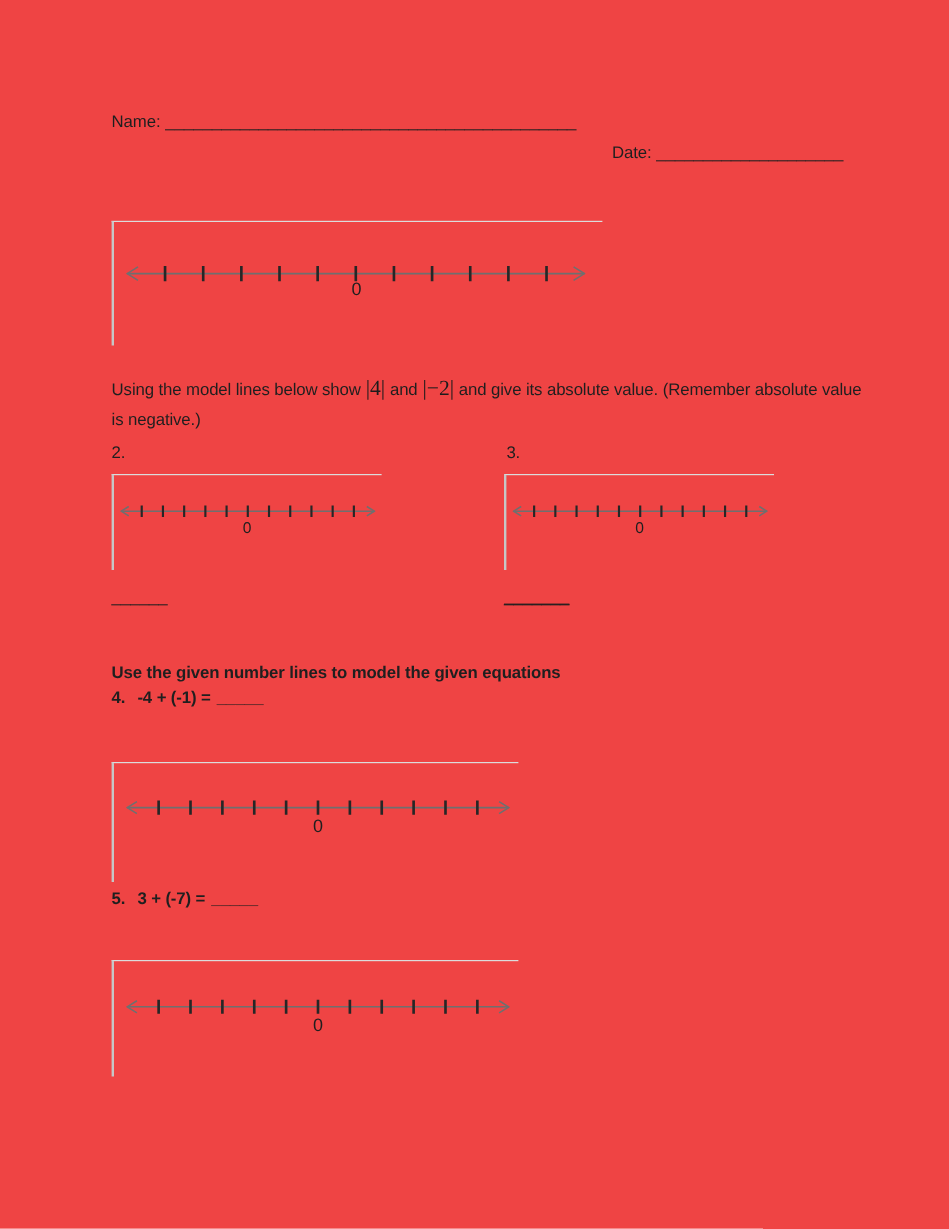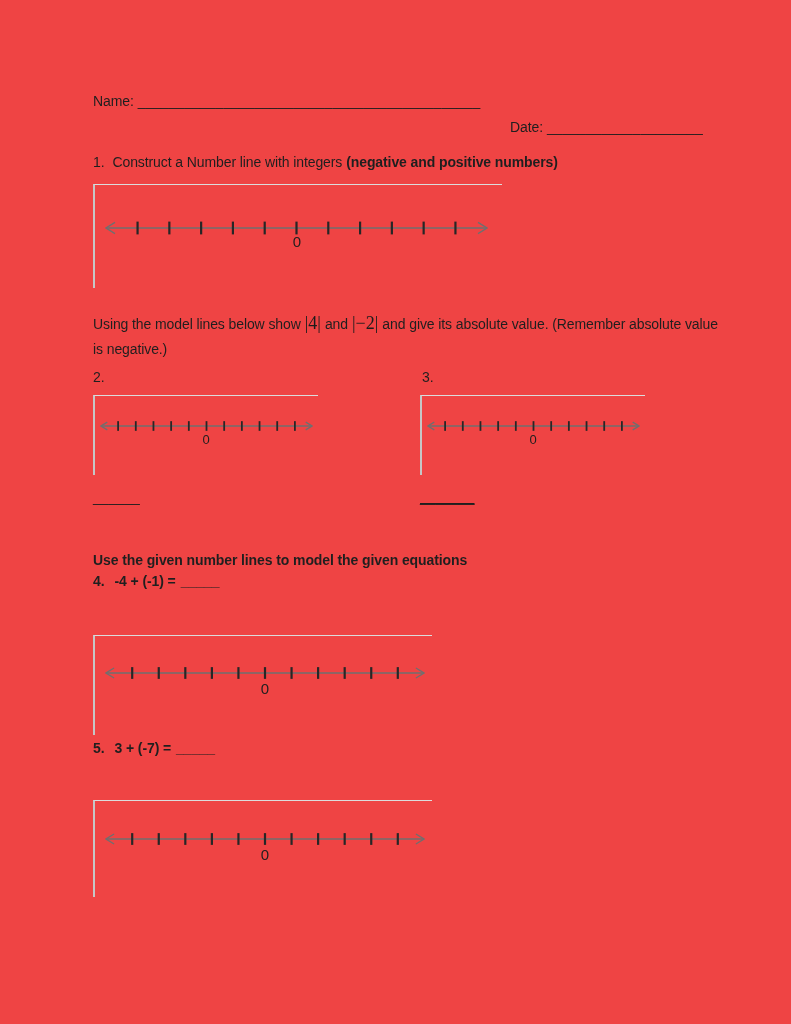--- a/index.html
+++ b/index.html
@@ -40,23 +40,20 @@
 <div class="page">
 
   <div class="abs nowrap" style="left:93px; top:93px;">
     <span>Name:</span><span class="blank ml4">____________________________________________</span>
   </div>
   <div class="abs nowrap" style="left:510px; top:93px;margin-top:26px;">
     <span>Date:</span><span class="blank ml4">____________________</span>
   </div>
 
 
-  <div class="abs nowrap" style="left:93px; top:154px;">
-    <span class="mr8">1.</span><span>Construct a Number line with integers</span><span class="bold ml4">(negative and positive numbers)</span>
-  </div>
 
   <div class="figure" style="left:93px; top:184px; width:409px; height:104px;">
     <div class="nl" style="left:10px; top:33px; width:383px; height:20px;"><svg width="383" height="20" viewBox="0 0 383 20">
           <line x1="1" y1="10" x2="382" y2="10" stroke="#6f6f6f" stroke-width="1.3"></line>
           <path d="M 10 4.3999999999999995 L 1 10 L 10 15.600000000000001" fill="none" stroke="#6f6f6f" stroke-width="1.3"></path>
           <path d="M 373 4.3999999999999995 L 382 10 L 373 15.600000000000001" fill="none" stroke="#6f6f6f" stroke-width="1.3"></path>
           <line x1="32.555" y1="3.5999999999999996" x2="32.555" y2="16.4" stroke="#262626" stroke-width="2.2"></line>
           <line x1="64.344" y1="3.5999999999999996" x2="64.344" y2="16.4" stroke="#262626" stroke-width="2.2"></line>
           <line x1="96.133" y1="3.5999999999999996" x2="96.133" y2="16.4" stroke="#262626" stroke-width="2.2"></line>
           <line x1="127.922" y1="3.5999999999999996" x2="127.922" y2="16.4" stroke="#262626" stroke-width="2.2"></line>

